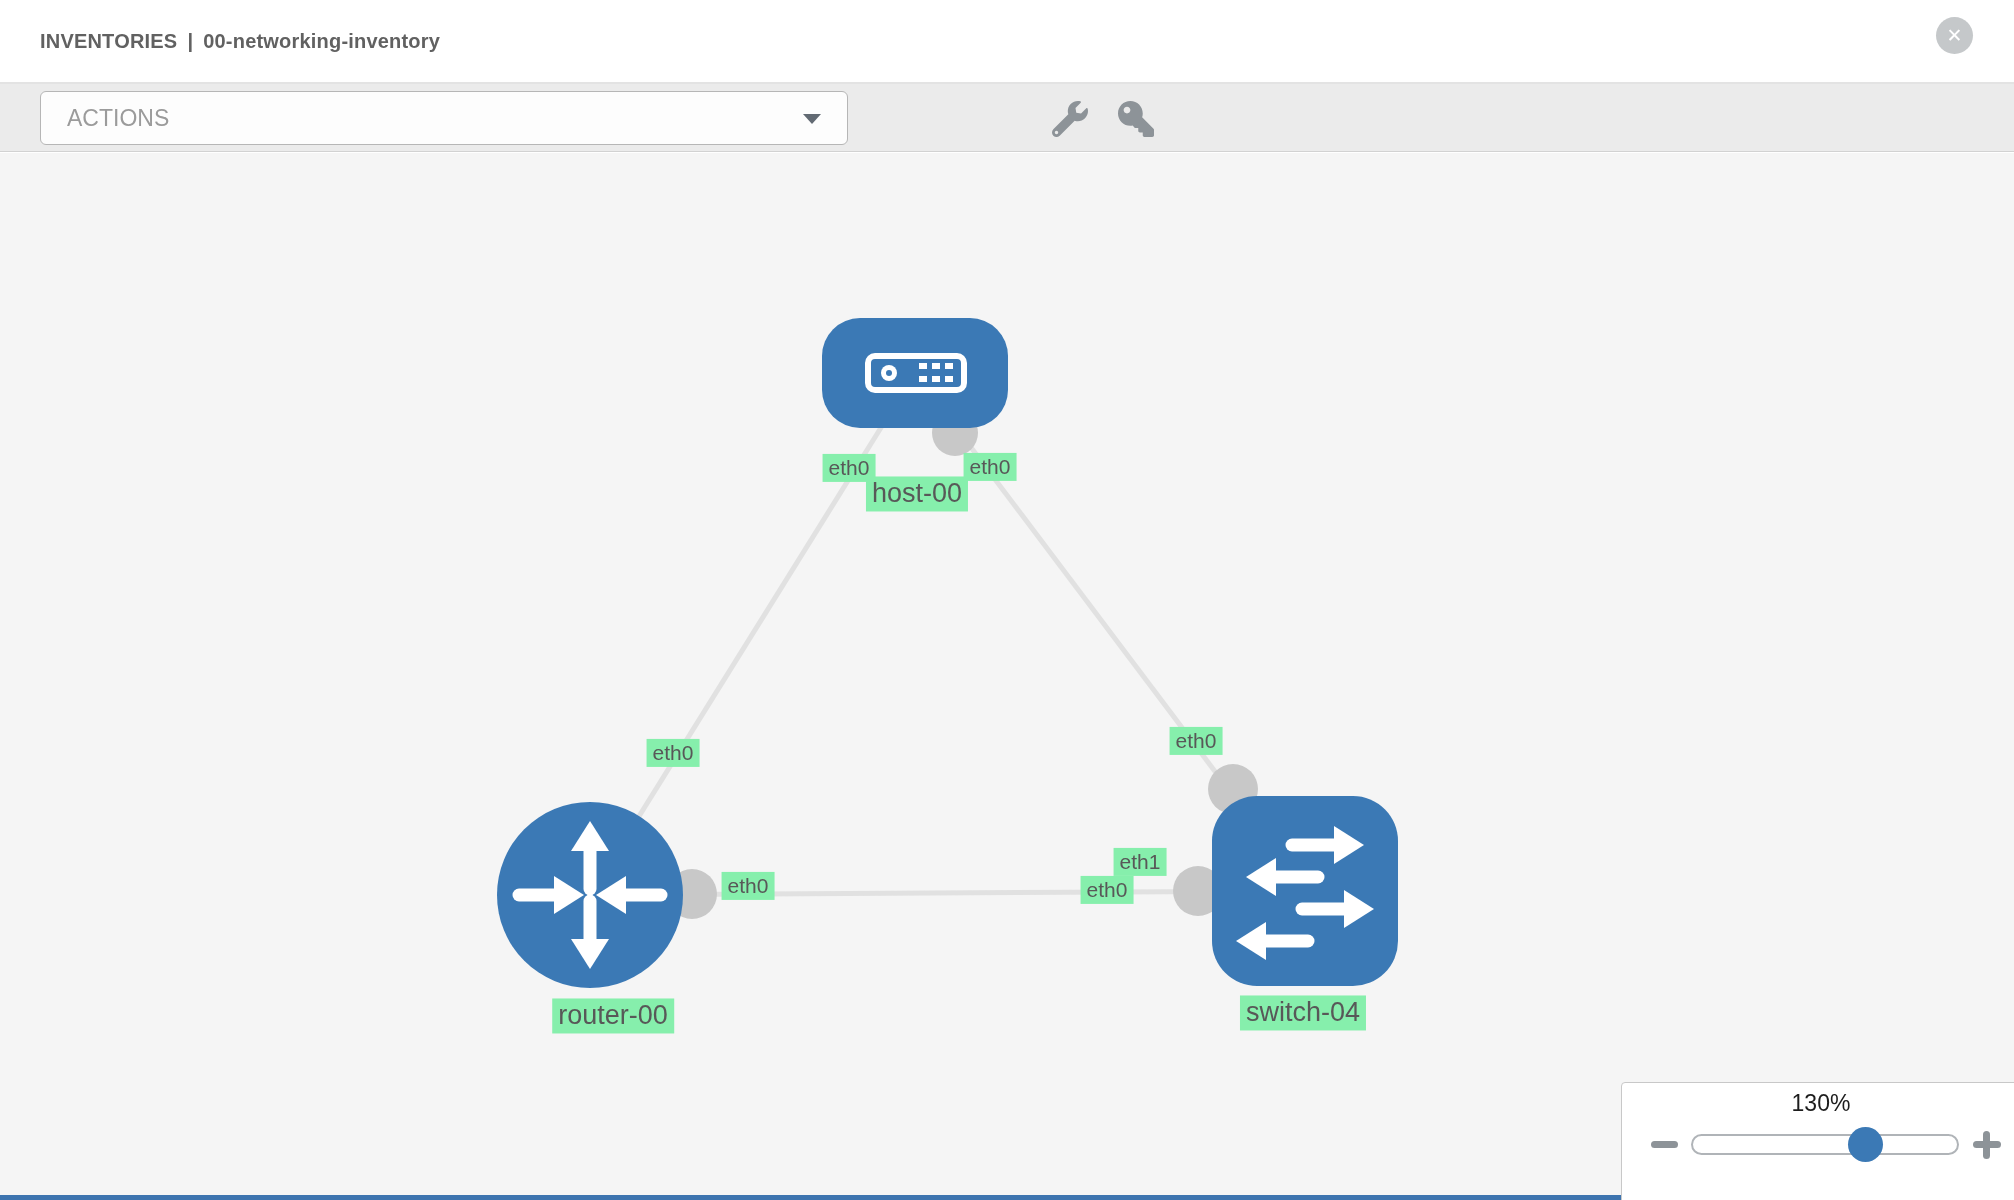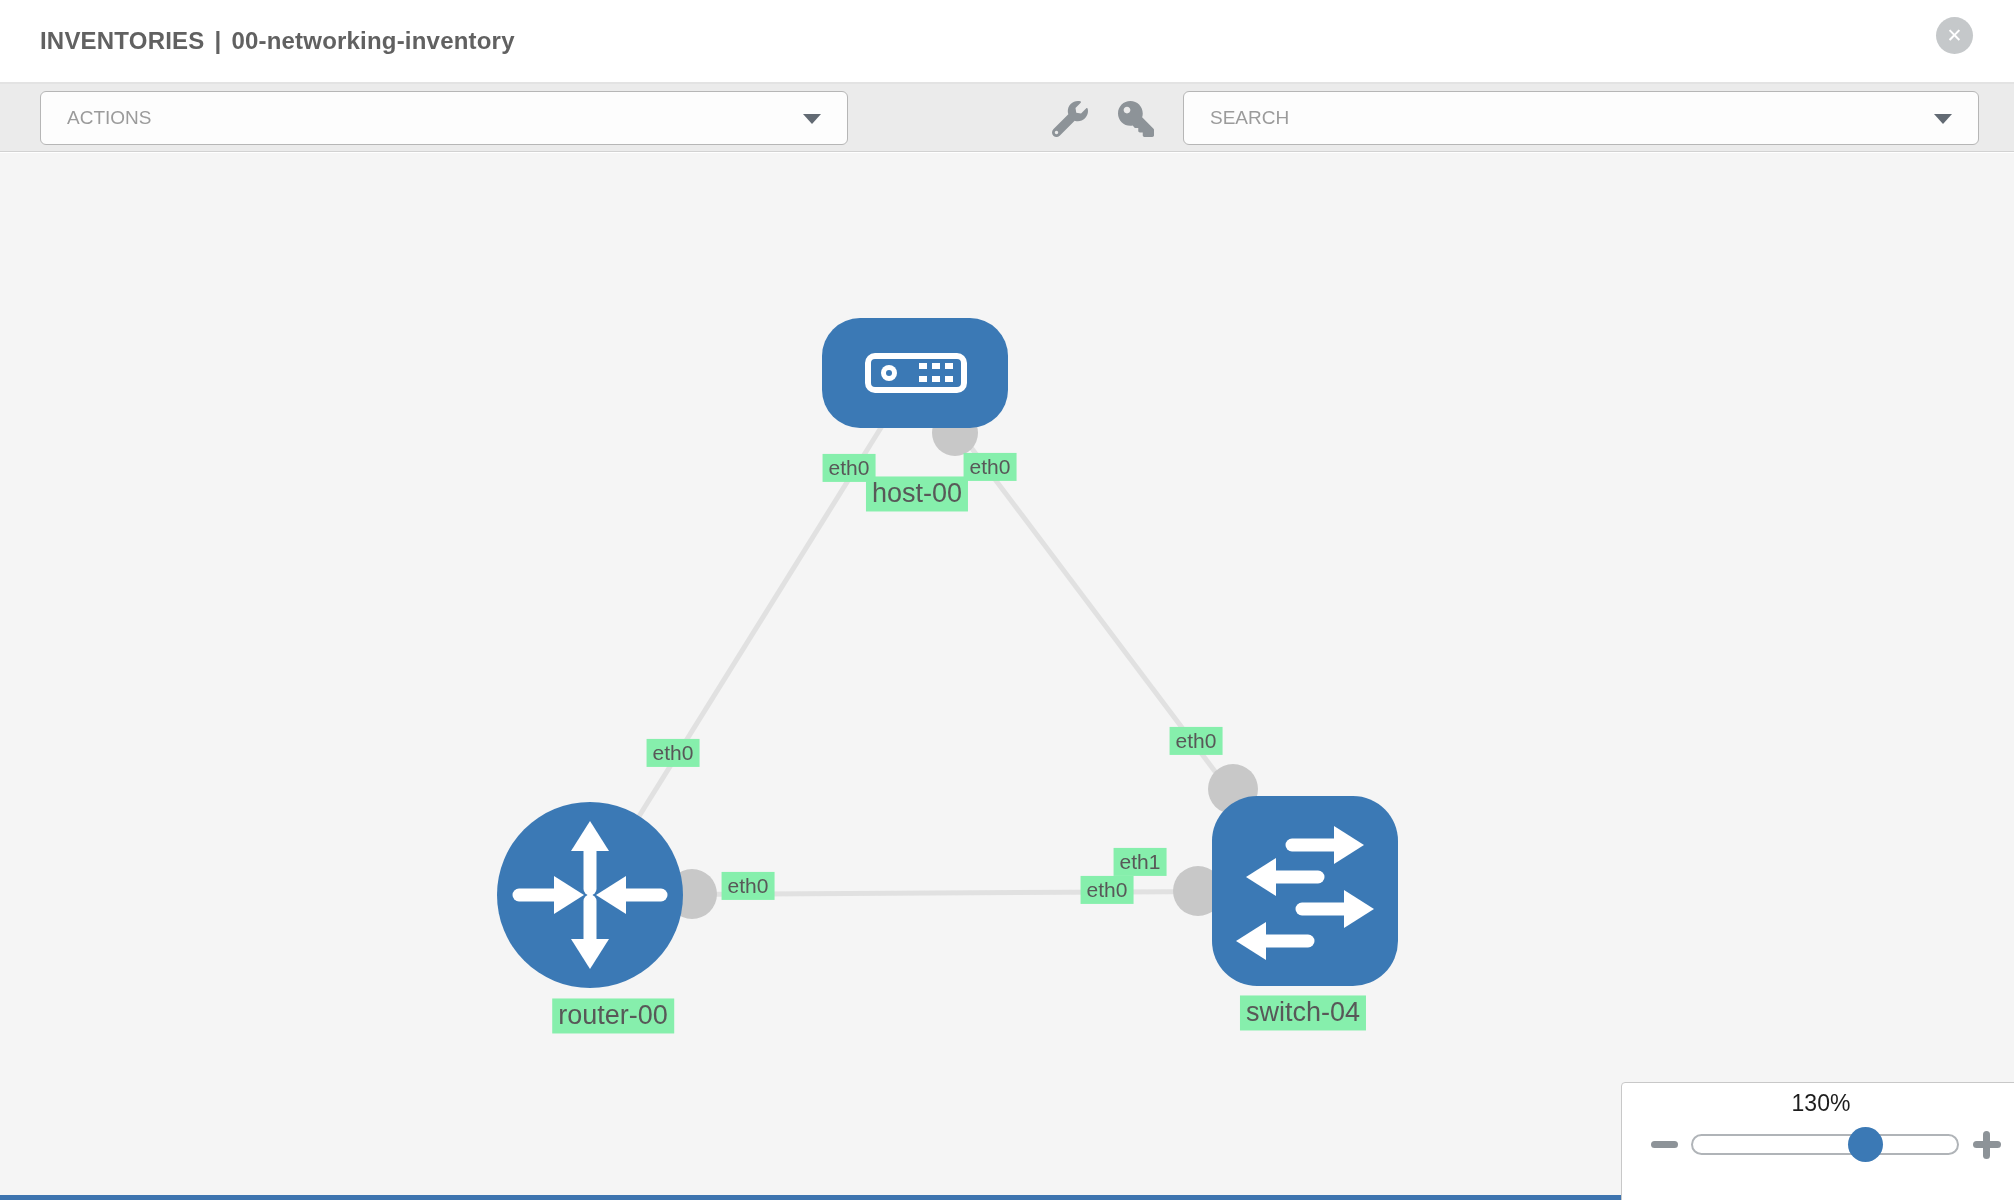--- a/index.html
+++ b/index.html
@@ -3,34 +3,34 @@
 <meta charset="utf-8">
 <style>
   * { margin:0; padding:0; box-sizing:border-box; }
   html,body { width:2014px; height:1200px; overflow:hidden; background:#fff;
               font-family:"Liberation Sans","DejaVu Sans",sans-serif; }
 
   
   .header { position:absolute; left:0; top:0; width:2014px; height:84px;
             background:#ffffff; border-bottom:2px solid #e3e3e3; }
   .title { position:absolute; left:40px; top:50%; transform:translateY(-50%);
-           font-size:24px; font-weight:bold; color:#616161; letter-spacing:.2px; }
+           font-size:20px; font-weight:bold; color:#616161; letter-spacing:.2px; }
   .title .sep { margin:0 10px; }
   .close-btn { position:absolute; right:41px; top:17px; width:37px; height:37px;
                border-radius:50%; background:#c5c8ca; color:#fff;
                display:flex; align-items:center; justify-content:center;
                font-size:19px; font-weight:bold; cursor:pointer; }
 
   
   .toolbar { position:absolute; left:0; top:84px; width:2014px; height:68px;
              background:#ebebeb; border-bottom:1px solid #d2d2d2; }
   .fake-select { position:absolute; top:7px; height:54px; background:#fdfdfd;
                  border:1px solid #b6b6b6; border-radius:6px;
                  display:flex; align-items:center; padding:0 26px;
-                 color:#9b9b9b; font-size:19px; cursor:pointer; }
+                 color:#9b9b9b; font-size:23px; cursor:pointer; }
   .fake-select .caret { position:absolute; right:26px; top:50%; margin-top:-4px;
                  width:0; height:0; border-left:9px solid transparent;
                  border-right:9px solid transparent; border-top:10px solid #626a73; }
   #actions-select { left:40px; width:808px; }
   #search-select  { left:1183px; width:796px; }
   .tool-icon { position:absolute; top:17px; width:36px; height:36px; cursor:pointer; }
   #wrench-icon { left:1052px; }
   #key-icon    { left:1118px; }
 
   
@@ -84,24 +84,20 @@
   <svg class="tool-icon" id="wrench-icon" viewBox="0 0 512 512">
     <path fill="#8d9398" d="M507.73 109.1c-2.24-9.03-13.54-12.09-20.12-5.51l-74.36 74.36-67.88-11.31-11.31-67.88 74.36-74.36c6.62-6.62 3.43-17.9-5.66-20.16-47.38-11.74-99.55.91-136.58 37.93-39.64 39.64-50.55 97.1-34.05 147.2L18.74 402.76c-24.99 24.99-24.99 65.51 0 90.5 24.99 24.99 65.51 24.99 90.5 0l213.21-213.21c50.12 16.71 107.47 5.68 147.37-34.22 37.07-37.07 49.7-89.32 37.91-136.73zM64 472c-13.25 0-24-10.75-24-24 0-13.26 10.75-24 24-24s24 10.74 24 24c0 13.25-10.75 24-24 24z"></path>
   </svg>
 
   <svg class="tool-icon" id="key-icon" viewBox="0 0 512 512">
     <g transform="scale(-1,1) translate(-512,0)">
       <path fill="#8d9398" d="M512 176.001C512 273.203 433.202 352 336 352c-11.22 0-22.19-1.062-32.827-3.069l-24.012 27.014A23.999 23.999 0 0 1 261.223 384H224v40c0 13.255-10.745 24-24 24h-40v40c0 13.255-10.745 24-24 24H24c-13.255 0-24-10.745-24-24v-78.059c0-6.365 2.529-12.47 7.029-16.971l161.802-161.802C163.108 213.814 160 195.271 160 176 160 78.798 238.797.001 335.999 0 433.488-.001 512 78.511 512 176.001zM336 128c0 26.51 21.49 48 48 48s48-21.49 48-48-21.49-48-48-48-48 21.49-48 48z"></path>
     </g>
   </svg>
 
-  <div class="fake-select" id="search-select">
-    <span>SEARCH</span>
-    <span class="caret"></span>
-  </div>
 </div>
 
 <div class="canvas">
   <svg width="2014" height="1047" viewBox="0 0 2014 1047">
 
     <g stroke="#e1e1e1" stroke-width="5">
       <line x1="915" y1="220" x2="590" y2="742"></line>
       <line x1="915" y1="220" x2="1305" y2="738"></line>
       <line x1="590" y1="742" x2="1305" y2="738"></line>
     </g>

